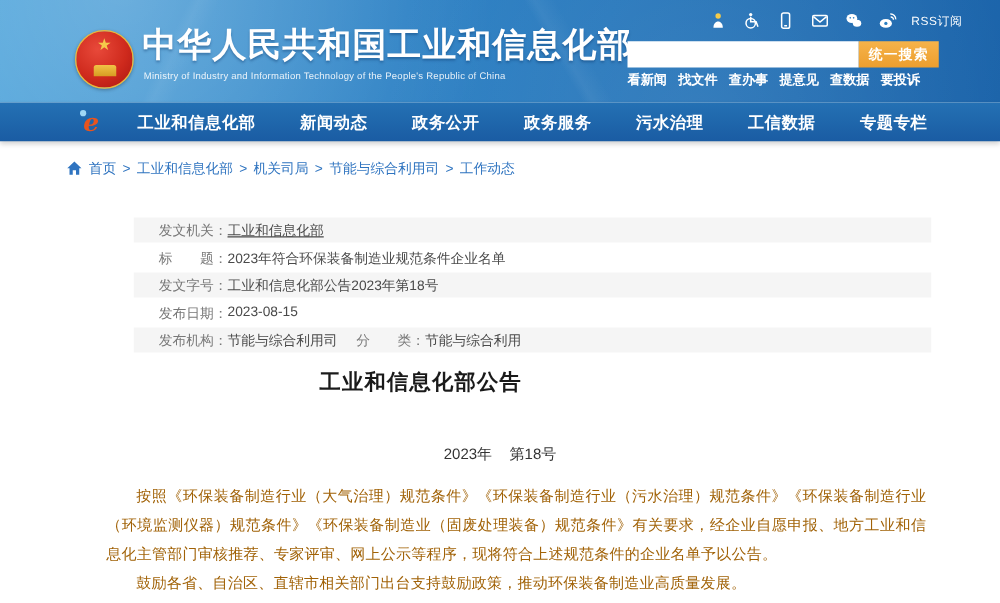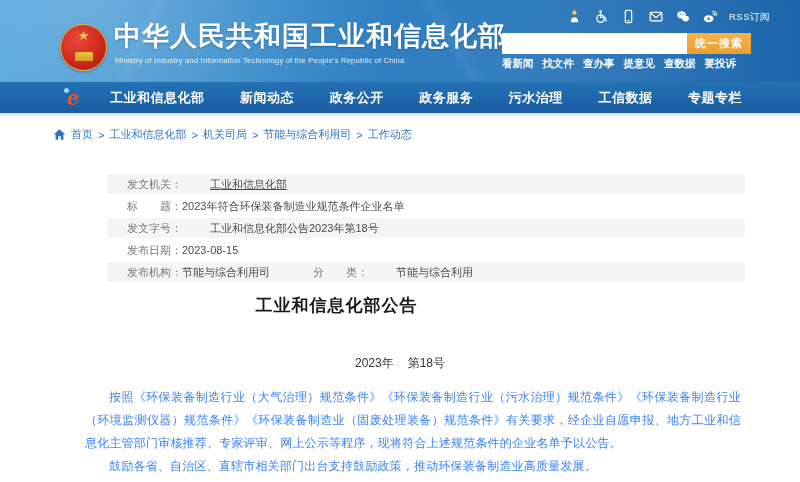--- a/index.html
+++ b/index.html
@@ -76,35 +76,35 @@
   .breadcrumb { position:absolute; left:53px; top:127px; display:flex;
     align-items:center; gap:5px; font-size:11px; color:#2f74c0; }
   .crumb { cursor:pointer; color:#2f74c0; white-space:nowrap; }
   .crumb-sep { color:#2f74c0; }
   .home-icon { width:13px; height:13px; display:flex; cursor:pointer; }
 
   
   .meta-table { position:absolute; left:107px; top:174px; width:638px; }
   .mrow { display:flex; align-items:center; height:20px; margin-bottom:2px;
     padding-left:20px; font-size:11px; }
-  .mrow.gray { background:#f5f5f5;gap:28px; }
+  .mrow.gray { background:#f5f5f5; }
   .mlabel { color:#787878; white-space:pre; }
   .mvalue { color:#4a4a4a; }
   .mvalue.link { text-decoration:underline; cursor:pointer; }
   .pair1 { width:158px; display:flex; align-items:center; }
 
   
   .article-title { position:absolute; left:0; top:294px; width:673px;
     text-align:center; font-size:17px; font-weight:bold; color:#1a1a1a;
     letter-spacing:1px; }
   .doc-no { position:absolute; left:0; top:355px; width:800px;
     text-align:center; font-size:12px; color:#333; }
   .doc-no .yr { margin-right:14px; }
   .paragraphs { position:absolute; left:85px; top:386px; width:656px; }
-  .paragraphs p { font-size:12px; color:#3b82f6; line-height:23px;
+  .paragraphs p { font-size:12px; color:#a16207; line-height:23px;
     text-align:justify; text-indent:2em; letter-spacing:.2px; }
 </style>
 </head>
 <body>
 
 <div class="page">
 
   <div class="header">
 
     <div class="top-icons">

